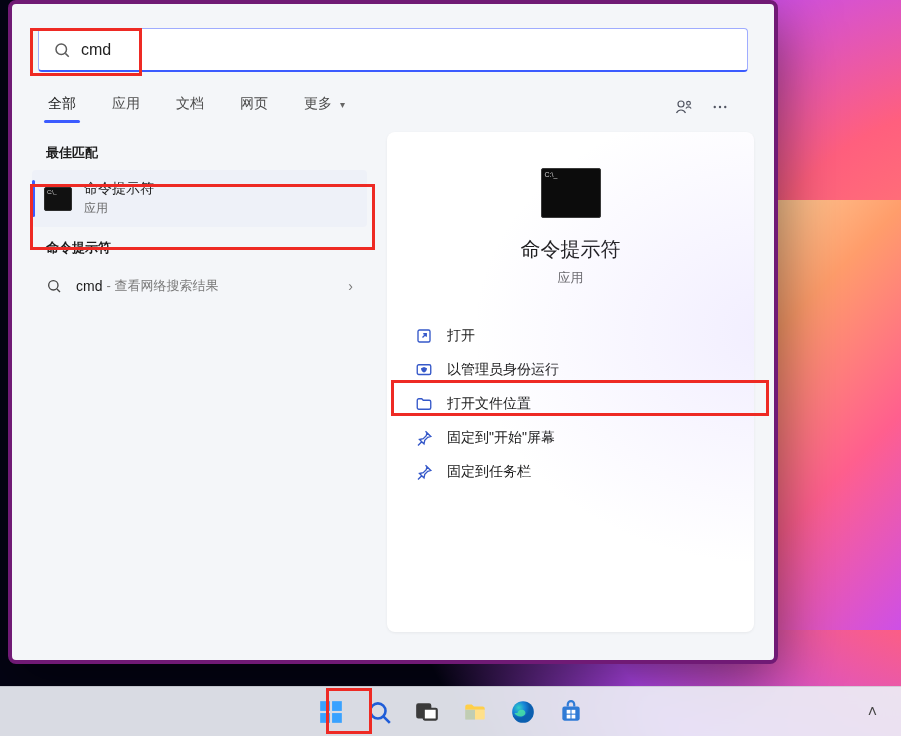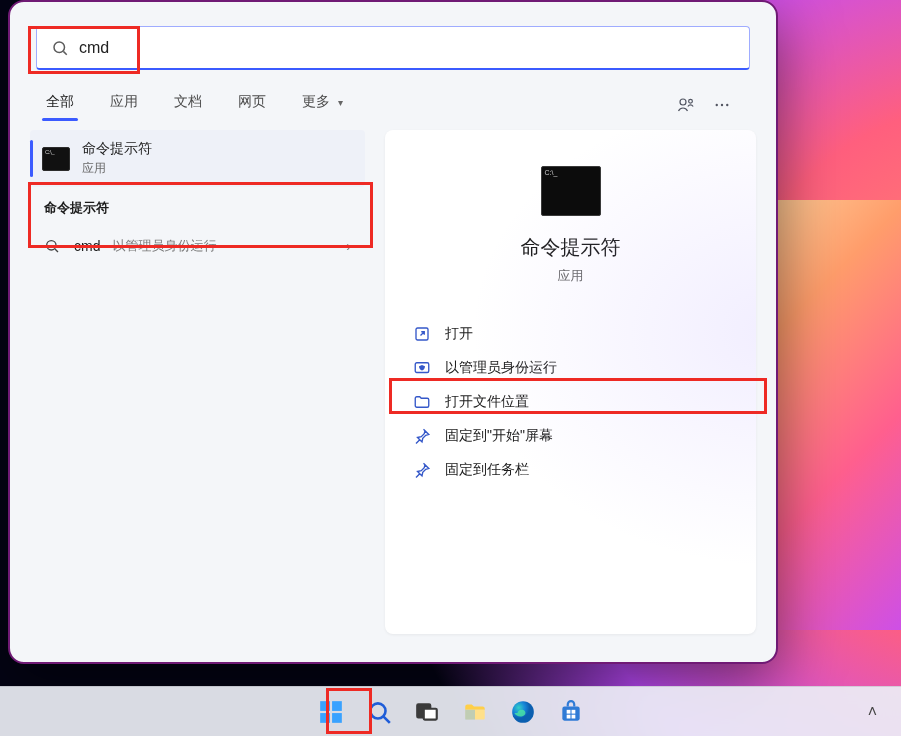--- a/index.html
+++ b/index.html
@@ -22,23 +22,23 @@
     background: linear-gradient(135deg,#ffe0a8 0%,#ff9d6b 30%,#ff5f8e 60%,#c04bff 100%);
     border-radius: 20px 0 0 20px;
     filter: blur(.5px);
   }
   
   .flyout {
     position: absolute;
     left: 8px; top: 0px;
     width: 770px; height: 664px;
     background: #f4f6f9;
-    border-radius: 16px;
+    border-radius: 8px;
     box-shadow: 0 20px 60px rgba(0,0,0,.5);
-    border: 2px solid #701a75;
+    border: 4px solid #701a75;
     overflow: hidden;
   }
   
   .search-row { padding: 24px 26px 10px 26px; }
   .search-box {
     background: #fff;
     border: 1px solid #9facff;
     border-bottom: 2px solid #3b5bff;
     border-radius: 4px;
     height: 44px;
@@ -167,40 +167,41 @@
         <circle cx="5" cy="12" r="1.6"></circle>
           <circle cx="12" cy="12" r="1.6"></circle>
           <circle cx="19" cy="12" r="1.6"></circle>
       </svg>
     </div>
   </div>
 
   <div class="body">
 
     <div class="left">
+      <div class="section-h">最佳匹配</div>
 
       <div class="result active">
         <div class="thumb"></div>
         <div class="txt">
           <div class="t">命令提示符</div>
           <div class="s">应用</div>
         </div>
       </div>
 
       <div class="section-h">命令提示符</div>
 
       <div class="webrow">
         <span class="icon">
           <svg viewBox="0 0 24 24" fill="none" stroke="currentColor" stroke-width="2">
             <circle cx="11" cy="11" r="7"></circle>
               <line x1="21" y1="21" x2="16.5" y2="16.5"></line>
           </svg>
         </span>
         <span>cmd</span>
-        <span class="muted"> - 以管理员身份运行</span>
+        <span class="muted"> - 查看网络搜索结果</span>
         <span class="chevr">›</span>
       </div>
     </div>
 
     <div class="right">
       <div class="rhead">
         <div class="bigthumb"></div>
         <div class="title">命令提示符</div>
         <div class="sub">应用</div>
       </div>

